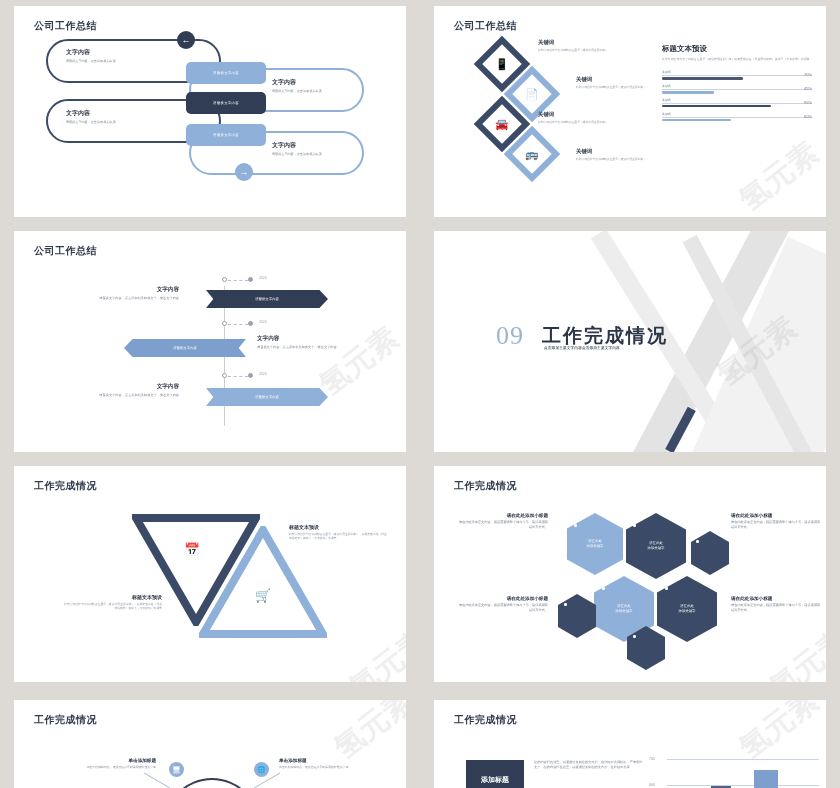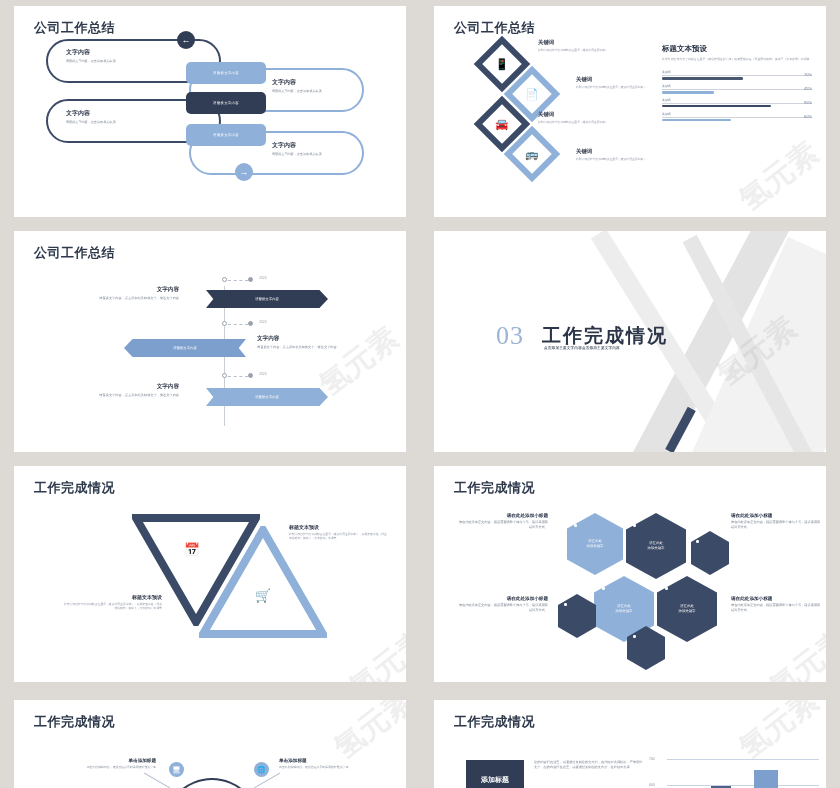--- a/index.html
+++ b/index.html
@@ -16,21 +16,21 @@
   }
   .cell{position:relative;overflow:hidden;}
   .slide{
     position:absolute;left:14px;right:14px;top:6px;bottom:8px;
     background:#fff;overflow:hidden;
   }
   .r4 .slide{bottom:0;top:10px;}
   .stitle{
     position:absolute;left:20px;top:13px;
     font-family:"Liberation Serif","DejaVu Serif",serif;
-    font-weight:bold;font-size:13px;color:#2f3a4d;letter-spacing:.5px;
+    font-weight:bold;font-size:10px;color:#2f3a4d;letter-spacing:.5px;
   }
   .wm{
     position:absolute;font-size:30px;color:rgba(130,130,130,.13);
     font-family:"Liberation Serif",serif;font-weight:bold;
     transform:rotate(-38deg);white-space:nowrap;pointer-events:none;
   }
 
   
   .h-ser{font-family:"Liberation Serif","DejaVu Serif",serif;font-weight:bold;color:#2c3648;}
   .tiny{font-size:3.2px;line-height:1.45;color:#7a8393;}
@@ -267,21 +267,21 @@
   </div>
 
   <div class="cell">
     <div class="slide">
       <div class="band" style="left:255px;top:-30px;width:34px;height:300px;transform:rotate(28deg);"></div>
       <div class="band" style="left:235px;top:-20px;width:18px;height:300px;transform:rotate(-32deg);background:#ededed;"></div>
       <div class="band" style="left:300px;top:20px;width:120px;height:240px;background:#f2f2f2;transform:rotate(24deg);"></div>
       <div class="band" style="left:318px;top:-10px;width:16px;height:300px;transform:rotate(-28deg);background:#e6e6e6;"></div>
       <div class="band" style="left:242px;top:175px;width:9px;height:48px;background:#3b4a66;transform:rotate(28deg);"></div>
 
-      <div class="num02" style="left:62px;top:90px;">03</div>
+      <div class="num02" style="left:62px;top:90px;">09</div>
       <div class="bigt" style="left:108px;top:92px;">工作完成情况</div>
       <div class="subt" style="left:110px;top:115px;">点击添加主要文字内容点击添加主要文字内容</div>
 
       <div class="wm" style="left:278px;top:100px;">氢元素</div>
     </div>
   </div>
 
   <div class="cell">
     <div class="slide">
       <div class="stitle">工作完成情况</div>

